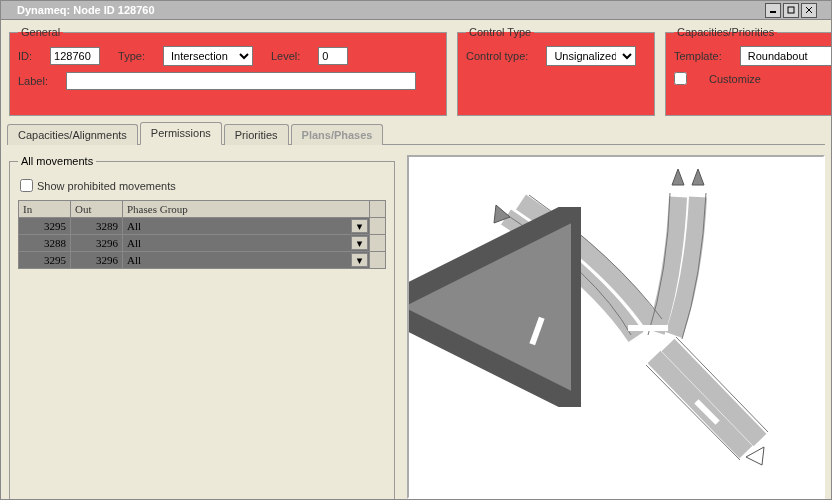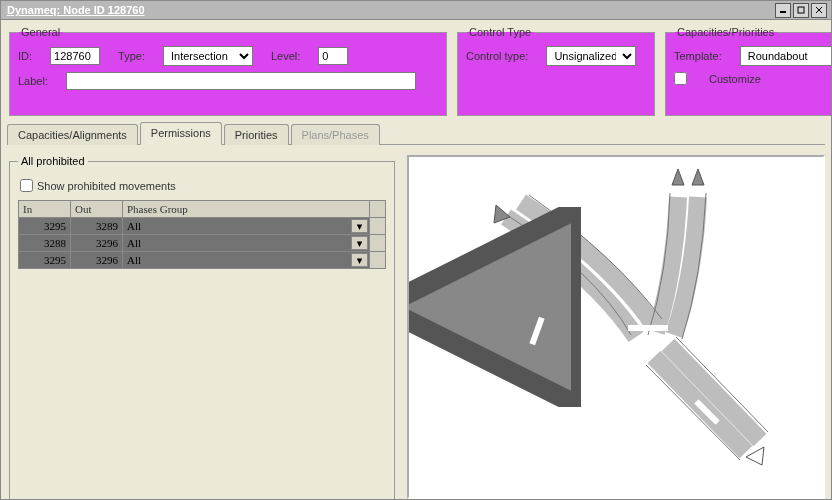--- a/index.html
+++ b/index.html
@@ -1,43 +1,43 @@
 <!DOCTYPE html>
 <html><head>
 <meta charset="utf-8">
 <style>
   html,body{margin:0;padding:0;font-family:Tahoma,Arial,sans-serif;font-size:11px;color:#000;background:#ece9d8;}
   .window{width:832px;height:500px;background:#ece9d8;border:1px solid #888;box-sizing:border-box;overflow:hidden;position:relative;}
-  .titlebar{height:18px;background:#b8b8b8;color:#fff;display:flex;align-items:center;padding:0 4px;border-bottom:1px solid #888;text-decoration:underline;}
+  .titlebar{height:18px;background:#b8b8b8;color:#fff;display:flex;align-items:center;padding:0 14px;border-bottom:1px solid #888;}
   .titlebar .title{flex:1;font-weight:bold;font-size:11px;color:#fff;padding-left:2px;}
   .tbtn{width:14px;height:13px;margin-left:2px;display:flex;align-items:center;justify-content:center;border:1px solid #555;background:#d6d6d6;font-size:8px;line-height:8px;font-family:Arial;color:#000;}
   .tbtn svg{display:block}
   .content{padding:6px;}
   .toprow{display:flex;gap:6px;}
-  fieldset.group{border:1px solid #999;padding:8px 8px 10px 8px;background:#d946ef;}
+  fieldset.group{border:1px solid #999;padding:8px 8px 10px 8px;background:#ef4444;}
   fieldset.group>legend{padding:0 3px;color:#333;}
   .general{flex:0 0 420px;height:70px;}
   .controltype{flex:0 0 180px;height:70px;}
   .capacities{flex:1;height:70px;}
   .row{display:flex;align-items:center;gap:18px;margin-bottom:6px;}
   .lbl{color:#333;}
   input.tx, select.sel{font:11px Tahoma,Arial,sans-serif;border:1px solid #7a7a7a;background:#fff;height:18px;box-sizing:border-box;padding:1px 3px;}
   input.tx{color:#000;}
   select.sel{height:20px;}
   .wid-id{width:50px;}
   .wid-type{width:90px;}
   .wid-level{width:30px;}
   .wid-label{width:350px;}
   .wid-ctl{width:90px;}
   .wid-template{width:120px;}
   input[type=checkbox]{margin:0 4px 0 0;}
   .tabs{margin-top:6px;border-bottom:1px solid #999;height:22px;display:flex;align-items:flex-end;}
   .tab{padding:4px 10px;border:1px solid #999;border-bottom:none;margin-right:2px;background:#e4e1d0;border-top-left-radius:3px;border-top-right-radius:3px;color:#333;position:relative;top:1px;}
   .tab.active{background:#ece9d8;font-weight:normal;padding-bottom:5px;border-bottom:1px solid #ece9d8;}
-  .tab.disabled{color:#999;}
+  .tab.disabled{color:#999;font-weight:bold;}
   .tabbody{display:flex;gap:10px;padding-top:10px;}
   .leftpane{width:390px;}
   fieldset.movements{border:1px solid #999;padding:8px;height:330px;}
   fieldset.movements>legend{padding:0 3px;}
   .cbrow{display:flex;align-items:center;margin:4px 0 8px 2px;}
   table.grid{border-collapse:collapse;width:100%;table-layout:fixed;}
   table.grid th,table.grid td{border:1px solid #888;font:11px Tahoma;padding:2px 4px;height:16px;box-sizing:border-box;text-align:left;background:#737373;}
   table.grid th{background:#d6d3c4;font-weight:normal;color:#333;}
   .col-in{width:52px;text-align:right;}
   .col-out{width:52px;text-align:right;}
@@ -112,21 +112,21 @@
     <div class="tabs">
       <div class="tab">Capacities/Alignments</div>
       <div class="tab active">Permissions</div>
       <div class="tab">Priorities</div>
       <div class="tab disabled">Plans/Phases</div>
     </div>
 
     <div class="tabbody">
       <div class="leftpane">
         <fieldset class="movements">
-          <legend>All prohibited</legend>
+          <legend>All movements</legend>
           <div class="cbrow">
             <input type="checkbox" style="">
             <span class="lbl">Show prohibited movements</span>
           </div>
           <table class="grid">
             <colgroup>
                 <col class="col-in">
                 <col class="col-out">
                 <col>
                 <col style="width:16px">

